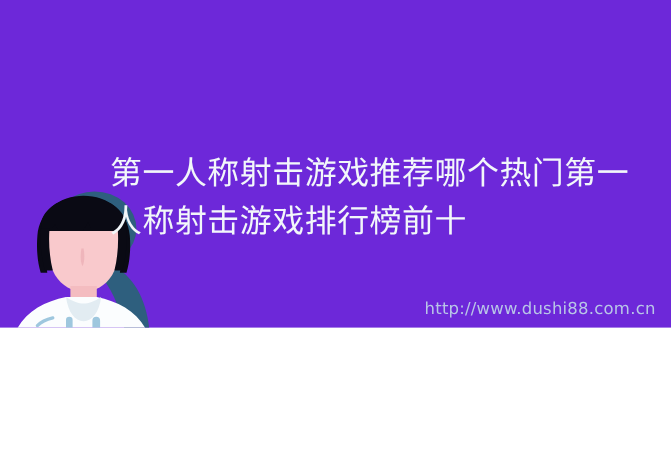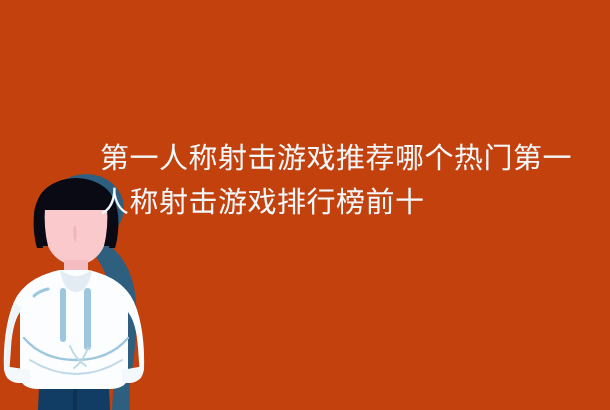--- a/index.html
+++ b/index.html
@@ -4,23 +4,23 @@
 <title>Article Cover</title>
 <style>
   html, body {
     margin: 0;
     padding: 0;
     background: #ffffff;
   }
   #banner {
     position: relative;
     width: 610px;
-    height: 410px;
+    height: 298px;
     overflow: hidden;
-    background: #c2410c;
+    background: #6d28d9;
     font-family: "Liberation Sans", "DejaVu Sans", sans-serif;
   }
   
   #illustration {
     position: absolute;
     left: 0px;
     top: 170px;
     width: 150px;
     height: 240px;
     pointer-events: none;
@@ -151,14 +151,15 @@
       <path d="M70 176 C74 186 80 192 86 196" stroke="#bcd8e8" stroke-width="2" fill="none" stroke-linecap="round"></path>
       <path d="M88 178 C84 188 80 194 74 198" stroke="#bcd8e8" stroke-width="2" fill="none" stroke-linecap="round"></path>
 
       <path d="M4 196 C4 206 8 212 18 213 L30 213 L30 200 Z" fill="#f2f8fb"></path>
       <path d="M144 196 C144 206 140 212 130 213 L122 213 L122 200 Z" fill="#f2f8fb"></path>
     </g>
   </svg>
 
   <div id="headline">第一人称射击游戏推荐哪个热门第一人称射击游戏排行榜前十</div>
 
+  <div id="watermark">http://www.dushi88.com.cn</div>
 
 </div>
 
 </body></html>

